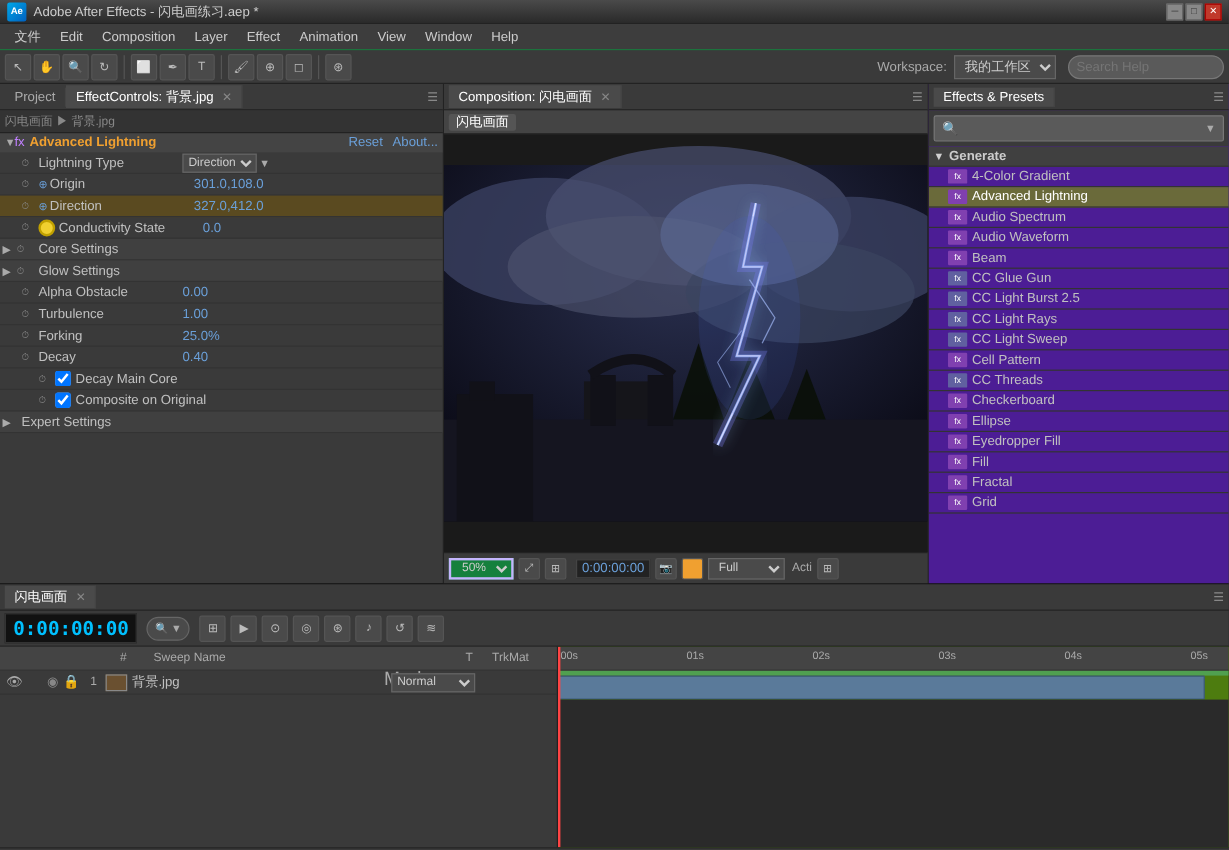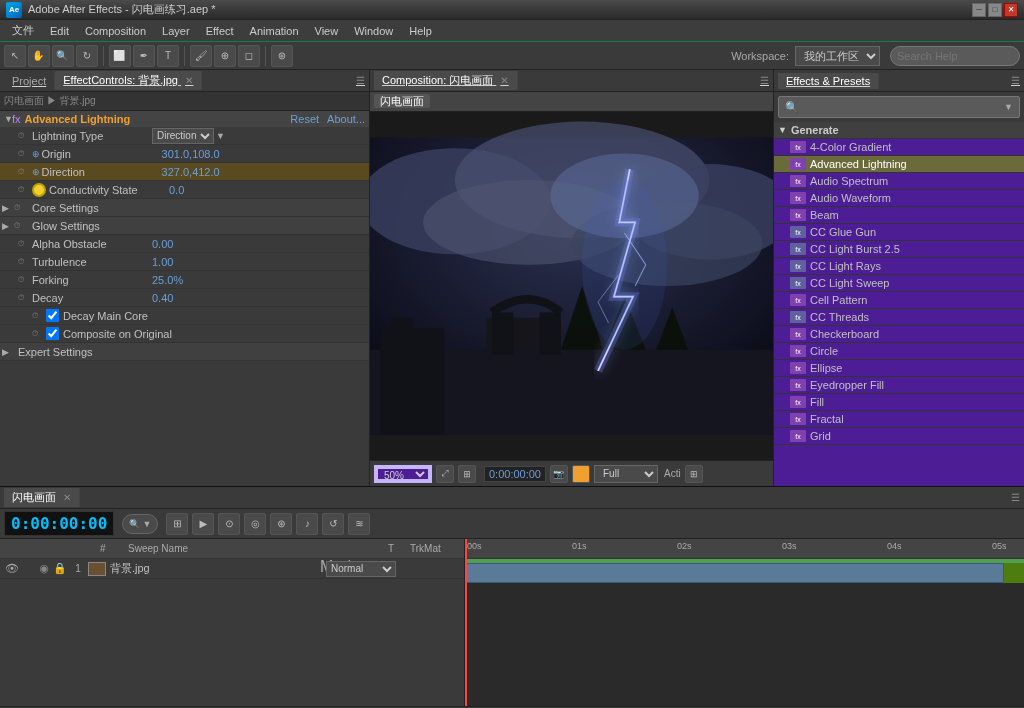--- a/index.html
+++ b/index.html
@@ -13,21 +13,21 @@
     .menu-item { padding: 2px 8px; cursor: pointer; color: #ccc; font-size: 11px; }
 
     
     #toolbar { height: 28px; background: #3a3a3a; display: flex; align-items: center; padding: 0 4px; border-bottom: 1px solid #222; gap: 2px; }
     .toolbar-btn { width: 22px; height: 22px; background: #4a4a4a; border: 1px solid #555; border-radius: 2px; display: flex; align-items: center; justify-content: center; cursor: pointer; color: #bbb; font-size: 10px; }
     .toolbar-sep { width: 1px; height: 20px; background: #555; margin: 0 3px; }
     .workspace-dropdown { height: 20px; background: #4a4a4a; border: 1px solid #666; color: #ccc; font-size: 11px; padding: 0 4px; }
     .search-box { height: 20px; background: #5a5a5a; border: 1px solid #777; color: #ccc; font-size: 11px; padding: 0 6px; width: 130px; border-radius: 10px; }
 
     
-    .panel-tab-bar { height: 22px; background: #3a3a3a; display: flex; align-items: center; border-bottom: 1px solid #222; padding: 0 4px; text-decoration: underline; }
+    .panel-tab-bar { height: 22px; background: #3a3a3a; display: flex; align-items: center; border-bottom: 1px solid #222; padding: 0 4px; }
     .panel-tab { padding: 2px 8px; font-size: 11px; color: #aaa; cursor: pointer; border-right: 1px solid #444; }
     .panel-tab.active { color: #fff; background: #4a4a4a; }
     .panel-close { font-size: 10px; color: #888; margin-left: 4px; cursor: pointer; }
 
     
     #left-panel { width: 370px; background: #3a3a3a; border-right: 1px solid #222; display: flex; flex-direction: column; }
     #left-panel .panel-content { flex: 1; overflow-y: auto; overflow-x: hidden; }
 
     
     .effect-header { display: flex; align-items: center; padding: 2px 4px; background: #444; }
@@ -46,21 +46,21 @@
     .section-header { display: flex; align-items: center; height: 18px; padding: 0 2px; background: #404040; border-bottom: 1px solid #333; cursor: pointer; }
     .section-name { color: #c0c0c0; font-size: 11px; margin-left: 4px; }
     .checkbox-row { display: flex; align-items: center; height: 18px; padding: 0 2px; border-bottom: 1px solid #333; }
     .checkbox-label { color: #c0c0c0; font-size: 11px; margin-left: 4px; }
     .highlight-row { background: #5a4a20; }
 
     
     #center-panel { flex: 1; background: #2a2a2a; display: flex; flex-direction: column; border-right: 1px solid #222; }
     #comp-content { flex: 1; background: #1a1a1a; position: relative; overflow: hidden; }
     #comp-toolbar { height: 26px; background: #3a3a3a; display: flex; align-items: center; padding: 0 4px; gap: 4px; border-top: 1px solid #222; }
-    .comp-zoom { background: #4c1d95; border: 4px solid #c4b5fd; color: #ccc; font-size: 10px; height: 18px; padding: 0 2px; }
+    .comp-zoom { background: #15803d; border: 2px solid #c4b5fd; color: #ccc; font-size: 10px; height: 18px; padding: 0 2px; text-align: center; }
     .timecode { color: #6a9fd8; font-size: 11px; background: #222; padding: 1px 4px; border: 1px solid #444; }
     .quality-btn { background: #4a4a4a; border: 1px solid #666; color: #ccc; font-size: 10px; height: 18px; padding: 0 4px; }
 
     
     #right-panel { width: 250px; background: #4c1d95; display: flex; flex-direction: column; }
     #right-panel .panel-content { flex: 1; overflow-y: auto; }
     .search-area { padding: 4px; background: #3a3a3a; }
     .category-header { display: flex; align-items: center; padding: 2px 4px; background: #404040; cursor: pointer; border-bottom: 1px solid #333; }
     .category-label { color: #ccc; font-size: 11px; font-weight: bold; margin-left: 4px; }
     .effect-item { display: flex; align-items: center; padding: 1px 8px 1px 16px; border-bottom: 1px solid #333; cursor: pointer; height: 17px; }
@@ -413,24 +413,20 @@
       <div class="effect-item">
         <div class="effect-item-icon" style="background:#6060a0;">fx</div>
         <span class="effect-item-name">CC Threads</span>
       </div>
       <div class="effect-item">
         <div class="effect-item-icon" style="background:#8040b0;">fx</div>
         <span class="effect-item-name">Checkerboard</span>
       </div>
       <div class="effect-item">
         <div class="effect-item-icon" style="background:#8040b0;">fx</div>
-        <span class="effect-item-name">Circle</span>
-      </div>
-      <div class="effect-item">
-        <div class="effect-item-icon" style="background:#8040b0;">fx</div>
         <span class="effect-item-name">Ellipse</span>
       </div>
       <div class="effect-item">
         <div class="effect-item-icon" style="background:#8040b0;">fx</div>
         <span class="effect-item-name">Eyedropper Fill</span>
       </div>
       <div class="effect-item">
         <div class="effect-item-icon" style="background:#8040b0;">fx</div>
         <span class="effect-item-name">Fill</span>
       </div>

